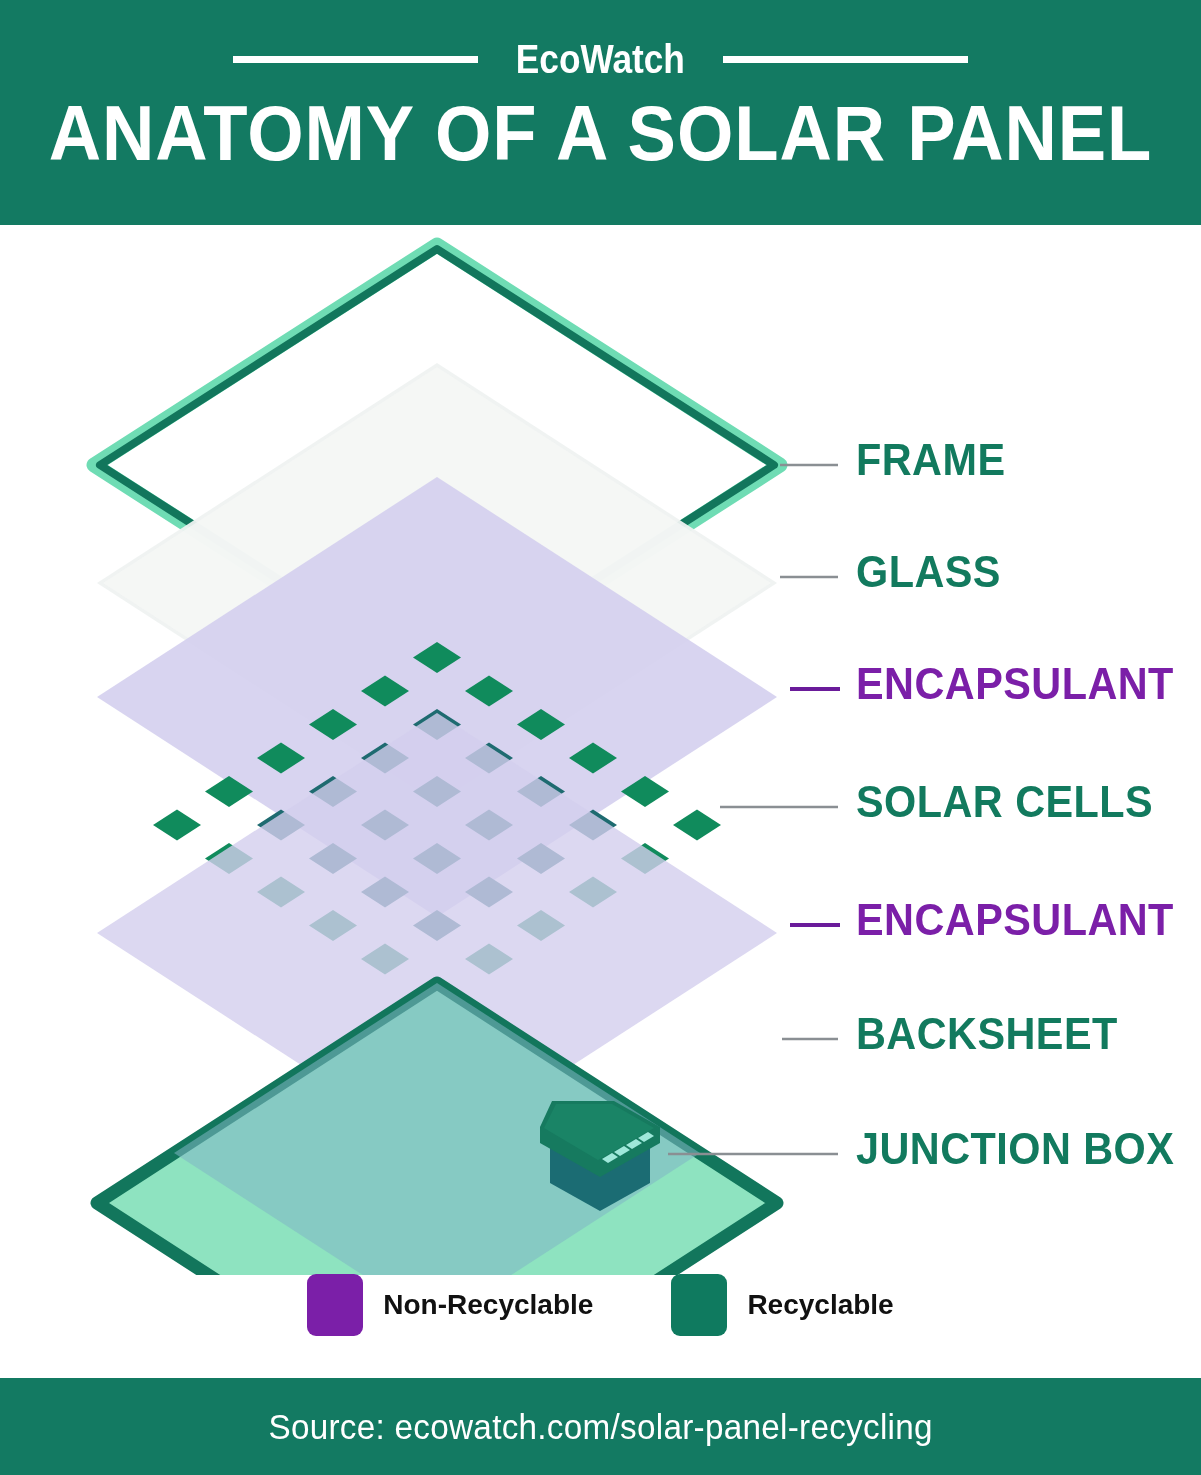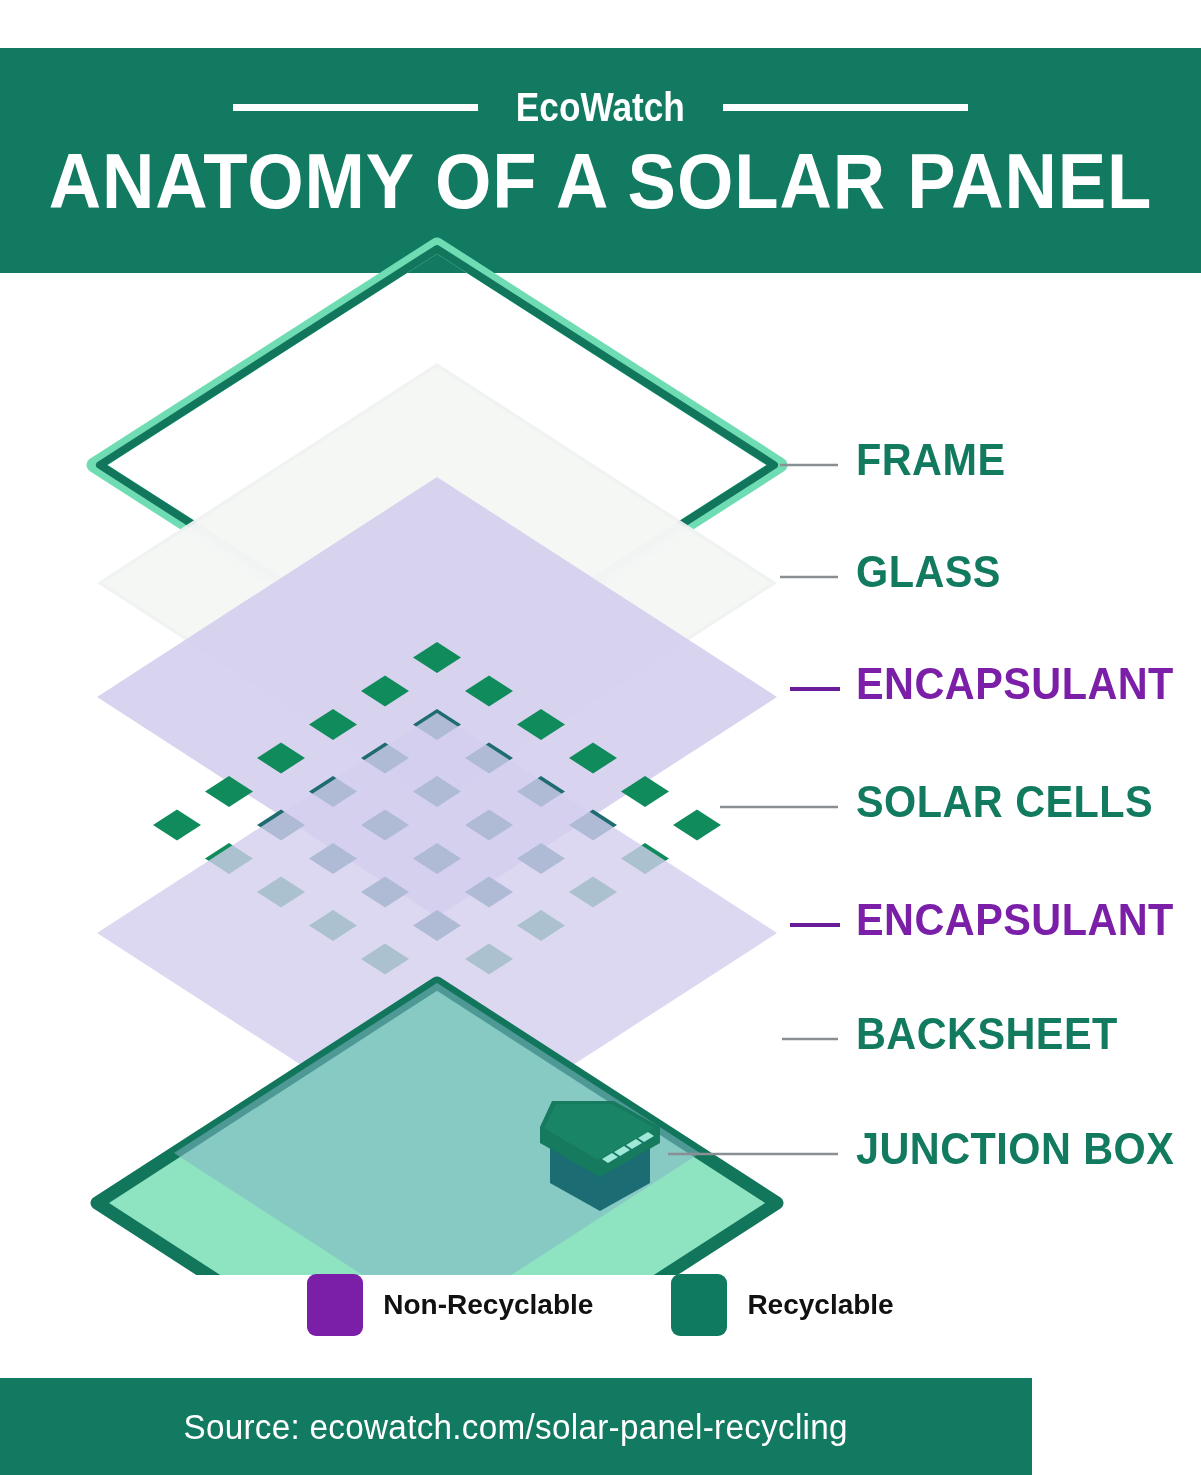--- a/index.html
+++ b/index.html
@@ -8,21 +8,20 @@
     background:#ffffff;
     font-family:"Liberation Sans", sans-serif;
     overflow:hidden;
   }
   .page{position:relative;width:1201px;height:1475px;background:#fff;}
 
   
   .header{
     position:absolute;left:0;top:0;width:1201px;height:225px;
     background:#137A62;
-    margin-top:48px;
   }
   .brand-row{
     position:absolute;left:0;top:30px;width:1201px;height:58px;
     display:flex;align-items:center;justify-content:center;gap:24px;
   }
   .brand-rule{
     width:245px;height:7px;background:#ffffff;flex:none;
   }
   .brand-name{
     color:#ffffff;
@@ -68,21 +67,21 @@
   }
   .legend-item{display:flex;align-items:center;gap:20px;}
   .swatch{width:56px;height:62px;border-radius:9px;flex:none;}
   .legend-label{
     font-family:"Liberation Sans", sans-serif;
     font-size:28px;font-weight:bold;color:#111111;white-space:nowrap;
   }
 
   
   .footer{
-    position:absolute;left:0;top:1378px;width:1032px;height:97px;
+    position:absolute;left:0;top:1378px;width:1201px;height:97px;
     background:#137A62;
     display:flex;align-items:center;justify-content:center;
   }
   .footer-text{
     color:#ffffff;
     font-family:"Liberation Sans Narrow","Liberation Sans",sans-serif;
     font-size:35px;font-weight:normal;letter-spacing:0.3px;
     transform:scaleX(0.95);transform-origin:center;
     white-space:nowrap;
   }

